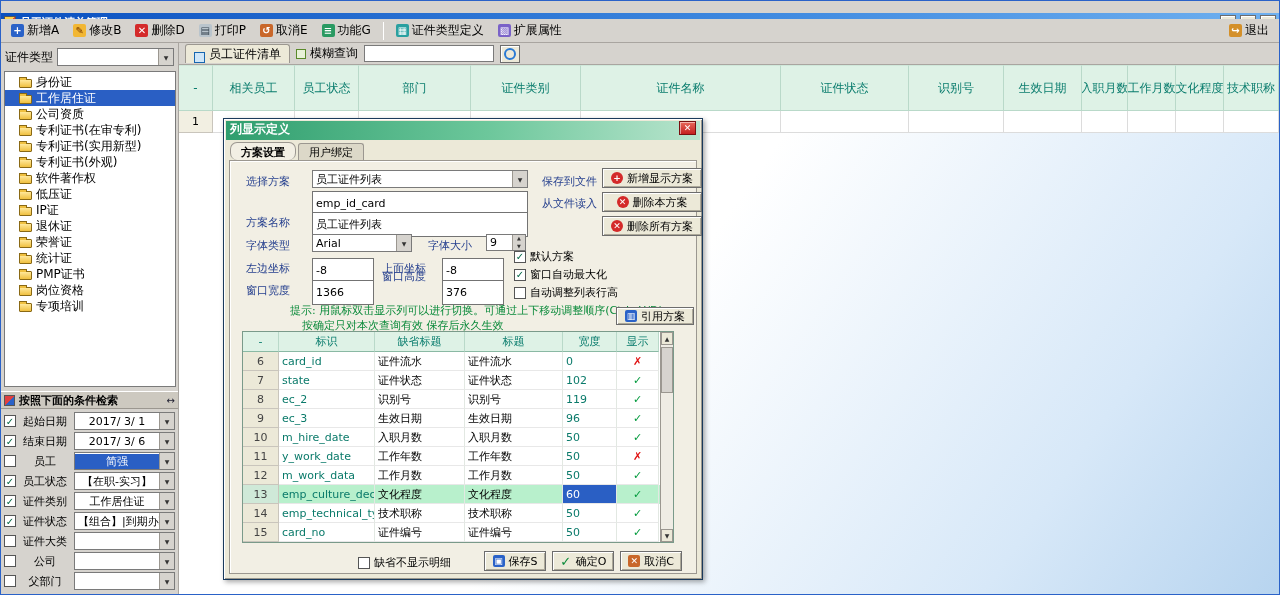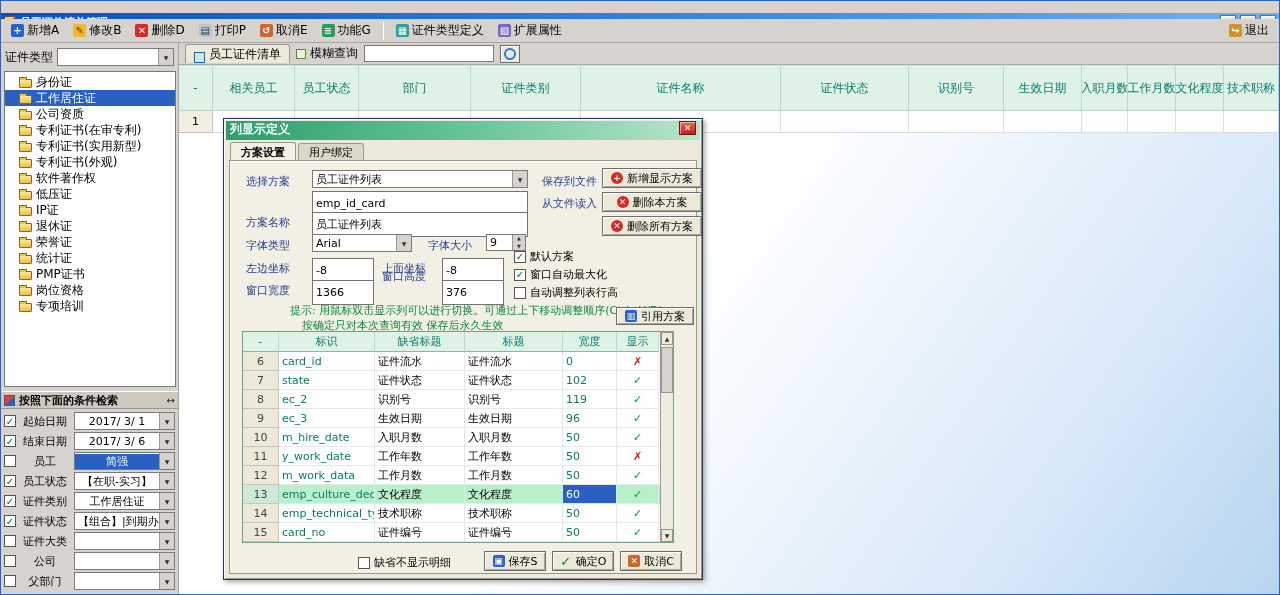--- a/index.html
+++ b/index.html
@@ -102,21 +102,21 @@
   .dtitle { position:absolute; top:2px; left:2px; right:2px; height:19px;
     background:linear-gradient(90deg,#2f9e6e,#6cc79b 55%,#b8e4cd); color:#fff; font-weight:bold; font-size:12px;
     display:flex; align-items:flex-start; padding:0 4px; gap:4px; }
   .dtitle .dt { flex:1; }
   .dclose { width:17px; height:14px; background:linear-gradient(#e86a5a,#c42020); border:1px solid #7a1010;
     box-shadow:inset 1px 1px 0 rgba(255,255,255,.5); color:#fff; font-size:9px; line-height:12px; text-align:center; font-weight:bold; }
 
   .dtabs { position:absolute; top:24px; left:6px; height:18px; display:flex; }
   .dtab { padding:1px 10px 0; font-size:11px; border:1px solid #9b9790; border-bottom:none;
     border-radius:3px 3px 0 0; background:#dcd8c8; margin-right:2px; }
-  .dtab.active { background:#f2efe4; position:relative; top:-1px; padding-top:2px; font-weight:bold; }
+  .dtab.active { background:#f2efe4; position:relative; top:-1px; padding-top:2px; font-weight:bold;border-radius:7px; }
 
   .dpage { position:absolute; top:41px; left:5px; right:5px; bottom:5px; background:#f2efe4;
     border:1px solid #9b9790; box-shadow:inset 1px 1px 0 #fff; }
 
   .dlbl { position:absolute; font-size:11px; color:#27418f; white-space:nowrap; }
   .dgreen { position:absolute; font-size:11px; color:#0a8a3a; white-space:nowrap; }
   .dfield { position:absolute; height:25px; background:#fff; border:1px solid #737373; font-size:11px; padding:0 3px;
     font-family:"DejaVu Sans","Liberation Sans",sans-serif; }
   .dcombo { position:absolute; height:18px; }
   .dcombo .combo { height:100%; }

